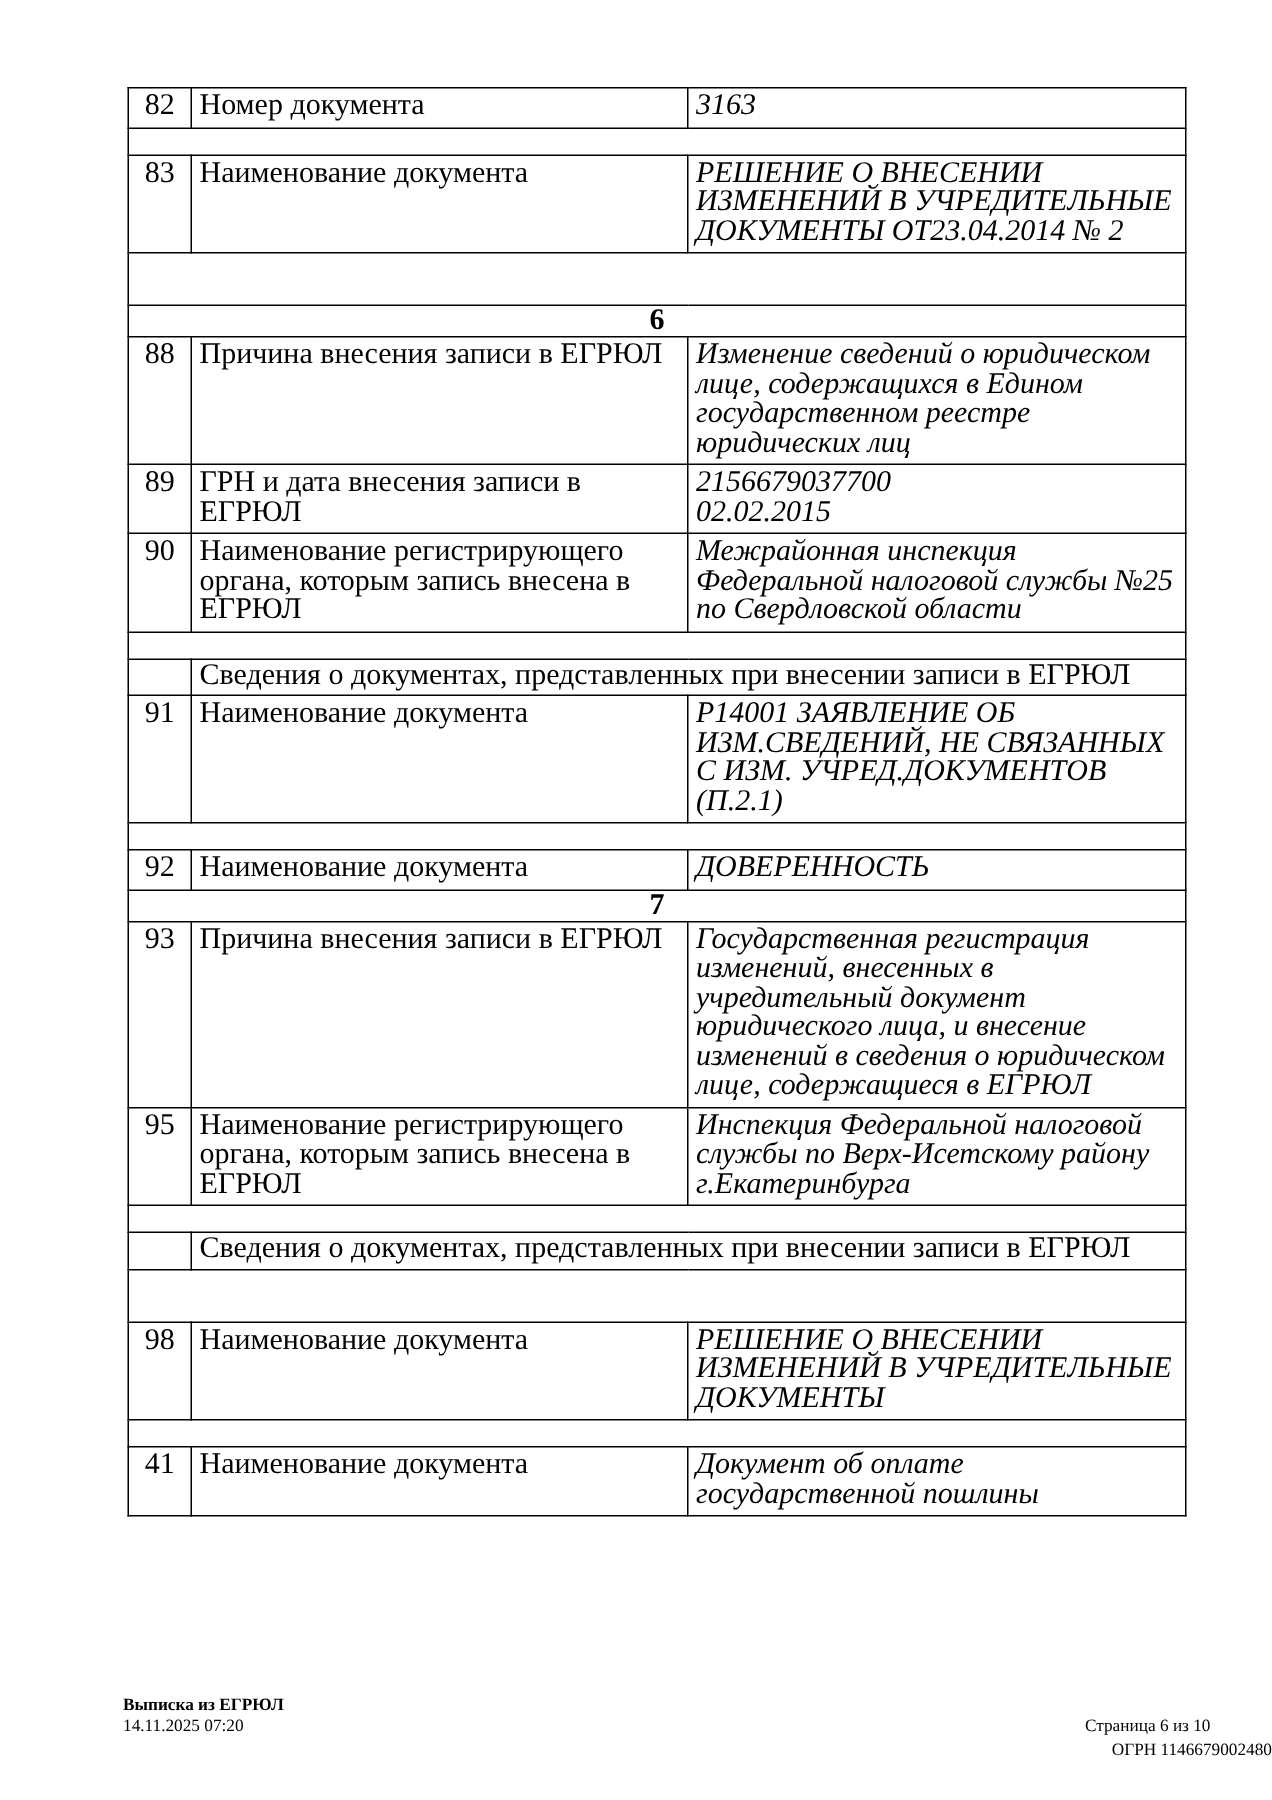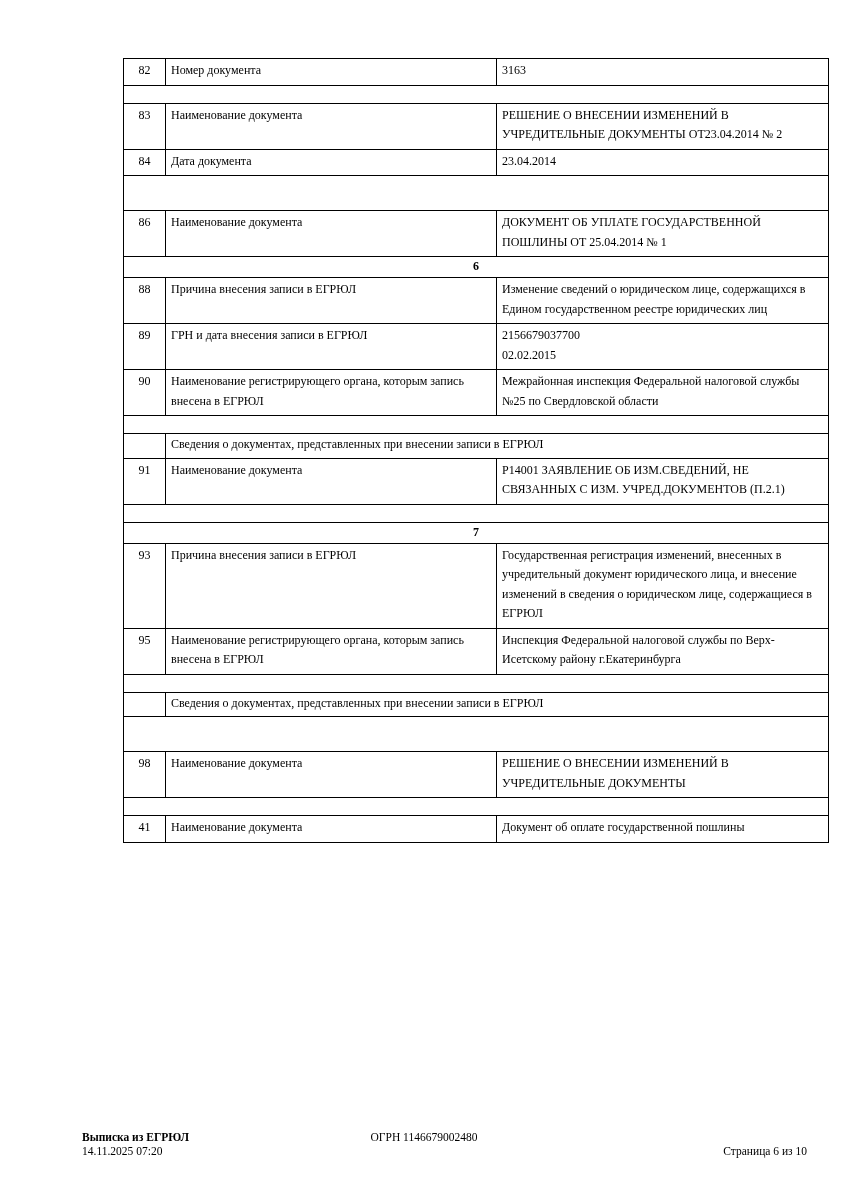--- a/index.html
+++ b/index.html
@@ -11,32 +11,31 @@
     color:#000000;
     overflow:hidden;
   }
   .doc-table {
     position:absolute;
     left:85px; top:58px;
     width:705px;
     border-collapse:collapse;
     table-layout:fixed;
     border:1.5px solid #000;
-    font-size:12px;
+    font-size:20px;
     line-height:19.5px;
-    margin-left:38px;
   }
   .doc-table td {
     border:1.5px solid #000;
     vertical-align:top;
     padding:2px 4px 4px 5px;
     overflow:hidden;
   }
   td.c-num { text-align:center; padding:2px 1px 4px 1px; }
-  td.c-value { white-space:pre-line; }
+  td.c-value { white-space:pre-line;font-style:italic; }
   td.c-section {
     text-align:center;
     font-weight:bold;
     padding:0 4px 1px 4px;
     line-height:19px;
   }
   td.c-subheader { padding:1px 4px 3px 5px; }
   tr.spacer td {
     border:none;
     padding:0;
@@ -44,21 +43,21 @@
   }
   .footer {
     position:absolute;
     left:0; top:1131px;
     width:848px;
     font-size:11.5px;
     line-height:13.5px;
   }
   .footer-left { position:absolute; left:82px; top:0; }
   .footer-left .bold { font-weight:bold;text-align:right; }
-  .footer-center { position:absolute; left:0; right:0; top:0; text-align:center;font-family:Liberation Serif, serif; }
+  .footer-center { position:absolute; left:0; right:0; top:30px; text-align:right;font-family:Liberation Serif, serif; }
   .footer-right { position:absolute; right:41px; top:13.5px; text-align:center;margin-left:34px; }
 </style>
 </head>
 <body>
 
 <div class="page">
 
   <table class="doc-table">
     <colgroup>
       <col style="width:42px">
@@ -72,35 +71,25 @@
           <td class="c-value">3163</td>
         </tr>
         <tr class="spacer">
           <td class="c-spacer" colspan="3"></td>
         </tr>
         <tr class="data">
           <td class="c-num">83</td>
           <td class="c-label">Наименование документа</td>
           <td class="c-value">РЕШЕНИЕ О ВНЕСЕНИИ ИЗМЕНЕНИЙ В УЧРЕДИТЕЛЬНЫЕ ДОКУМЕНТЫ ОТ23.04.2014 № 2</td>
         </tr>
-        <tr class="data">
-          <td class="c-num">84</td>
-          <td class="c-label">Дата документа</td>
-          <td class="c-value">23.04.2014</td>
-        </tr>
         <tr class="spacer">
           <td class="c-spacer" colspan="3"></td>
         </tr>
         <tr class="spacer">
           <td class="c-spacer" colspan="3"></td>
-        </tr>
-        <tr class="data">
-          <td class="c-num">86</td>
-          <td class="c-label">Наименование документа</td>
-          <td class="c-value">ДОКУМЕНТ ОБ УПЛАТЕ ГОСУДАРСТВЕННОЙ ПОШЛИНЫ ОТ 25.04.2014 № 1</td>
         </tr>
         <tr class="section">
           <td class="c-section" colspan="3">6</td>
         </tr>
         <tr class="data">
           <td class="c-num">88</td>
           <td class="c-label">Причина внесения записи в ЕГРЮЛ</td>
           <td class="c-value">Изменение сведений о юридическом лице, содержащихся в Едином государственном реестре юридических лиц</td>
         </tr>
         <tr class="data">
@@ -121,20 +110,25 @@
           <td class="c-num"></td>
           <td class="c-subheader" colspan="2">Сведения о документах, представленных при внесении записи в ЕГРЮЛ</td>
         </tr>
         <tr class="data">
           <td class="c-num">91</td>
           <td class="c-label">Наименование документа</td>
           <td class="c-value">Р14001 ЗАЯВЛЕНИЕ ОБ ИЗМ.СВЕДЕНИЙ, НЕ СВЯЗАННЫХ С ИЗМ. УЧРЕД.ДОКУМЕНТОВ (П.2.1)</td>
         </tr>
         <tr class="spacer">
           <td class="c-spacer" colspan="3"></td>
+        </tr>
+        <tr class="data">
+          <td class="c-num">92</td>
+          <td class="c-label">Наименование документа</td>
+          <td class="c-value">ДОВЕРЕННОСТЬ</td>
         </tr>
         <tr class="section">
           <td class="c-section" colspan="3">7</td>
         </tr>
         <tr class="data">
           <td class="c-num">93</td>
           <td class="c-label">Причина внесения записи в ЕГРЮЛ</td>
           <td class="c-value">Государственная регистрация изменений, внесенных в учредительный документ юридического лица, и внесение изменений в сведения о юридическом лице, содержащиеся в ЕГРЮЛ</td>
         </tr>
         <tr class="data">

